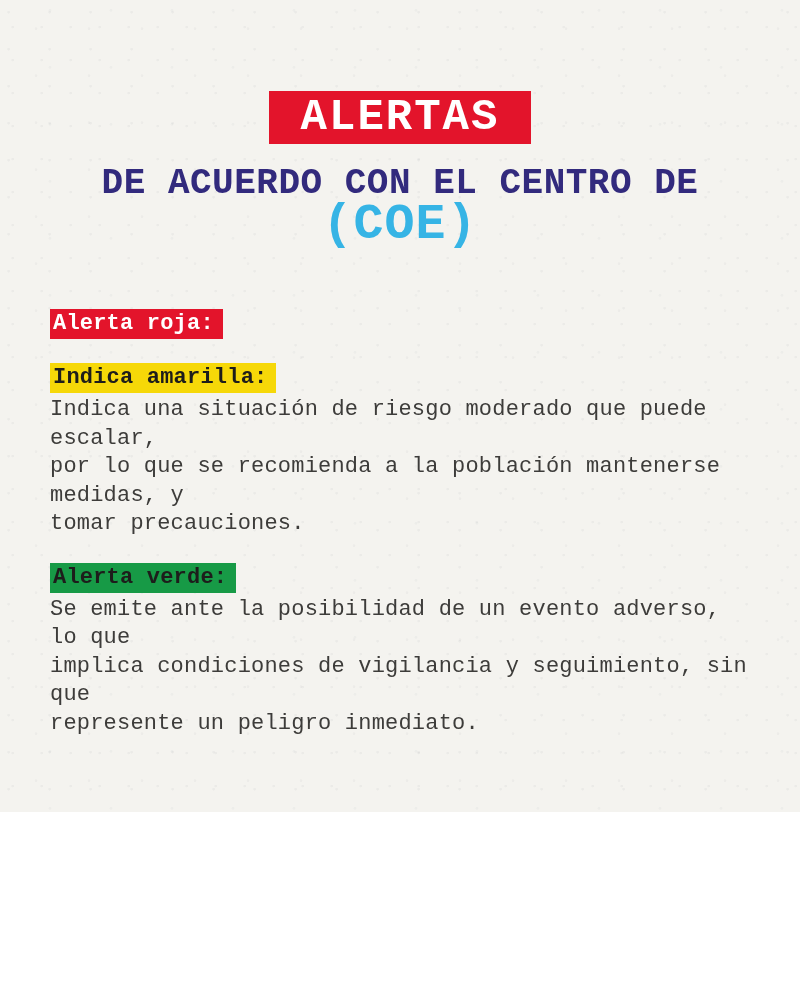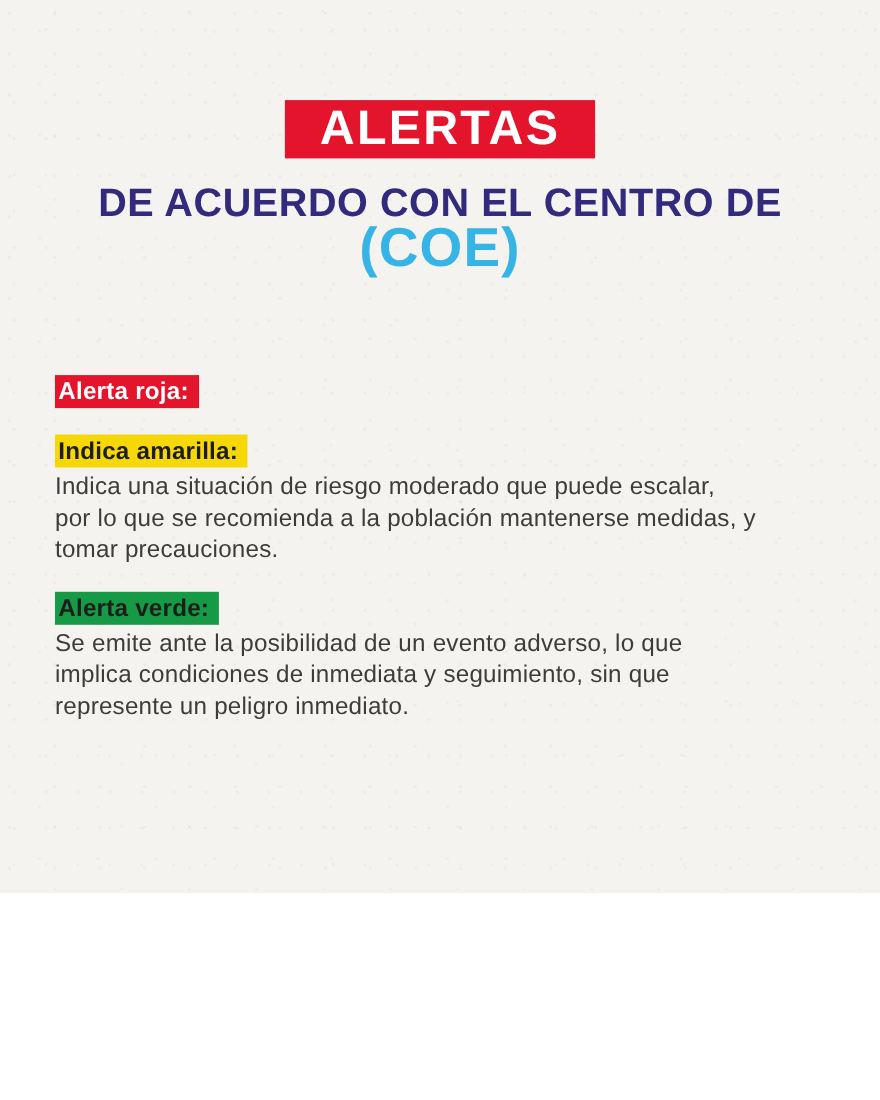--- a/index.html
+++ b/index.html
@@ -1,21 +1,21 @@
 <!DOCTYPE html>
 <html><head>
 <meta charset="utf-8">
 <style>
   html, body { margin: 0; padding: 0; }
   .page {
     position: relative;
     width: 800px;
     height: 812px;
     overflow: hidden;
-    font-family: Liberation Sans, sans-serif;
+    font-family: Liberation Mono, monospace;
     background-color: #f4f3ef;
     background-image:
       radial-gradient(circle at 21% 33%, rgba(90,95,110,0.06) 1px, transparent 1.6px),
       radial-gradient(circle at 68% 61%, rgba(90,95,110,0.05) 1px, transparent 1.6px),
       radial-gradient(circle at 44% 82%, rgba(90,95,110,0.06) 1px, transparent 1.6px),
       radial-gradient(circle at 82% 18%, rgba(90,95,110,0.045) 1px, transparent 1.8px);
     background-size: 41px 37px, 53px 47px, 29px 33px, 61px 57px;
   }
 
   .header { text-align: center; padding-top: 91px; }
@@ -47,21 +47,20 @@
     font-weight: bold;
     line-height: 44px;
     letter-spacing: 1px;
   }
 
   .content {
     position: absolute;
     left: 50px;
     top: 309px;
     width: 700px;
-    margin-top: 32px;
   }
 
   .alert-section { margin-bottom: 24px; }
 
   .alert-label {
     display: inline-block;
     font-size: 22px;
     font-weight: bold;
     line-height: 23px;
     padding: 3px 9px 4px 3px;
@@ -143,21 +142,21 @@
     <div class="alert-section">
       <span class="alert-label yellow">Indica amarilla:</span>
       <p class="alert-body">Indica una situación de riesgo moderado que puede escalar,
 por lo que se recomienda a la población mantenerse medidas, y
 tomar precauciones.</p>
     </div>
 
     <div class="alert-section">
       <span class="alert-label green">Alerta verde:</span>
       <p class="alert-body">Se emite ante la posibilidad de un evento adverso, lo que
-implica condiciones de inmediata y seguimiento, sin que
+implica condiciones de vigilancia y seguimiento, sin que
 represente un peligro inmediato.</p>
     </div>
 
   </div>
 
   <div class="signature-lines">
     <div class="signature-line"></div>
     <div class="signature-line"></div>
   </div>
 

